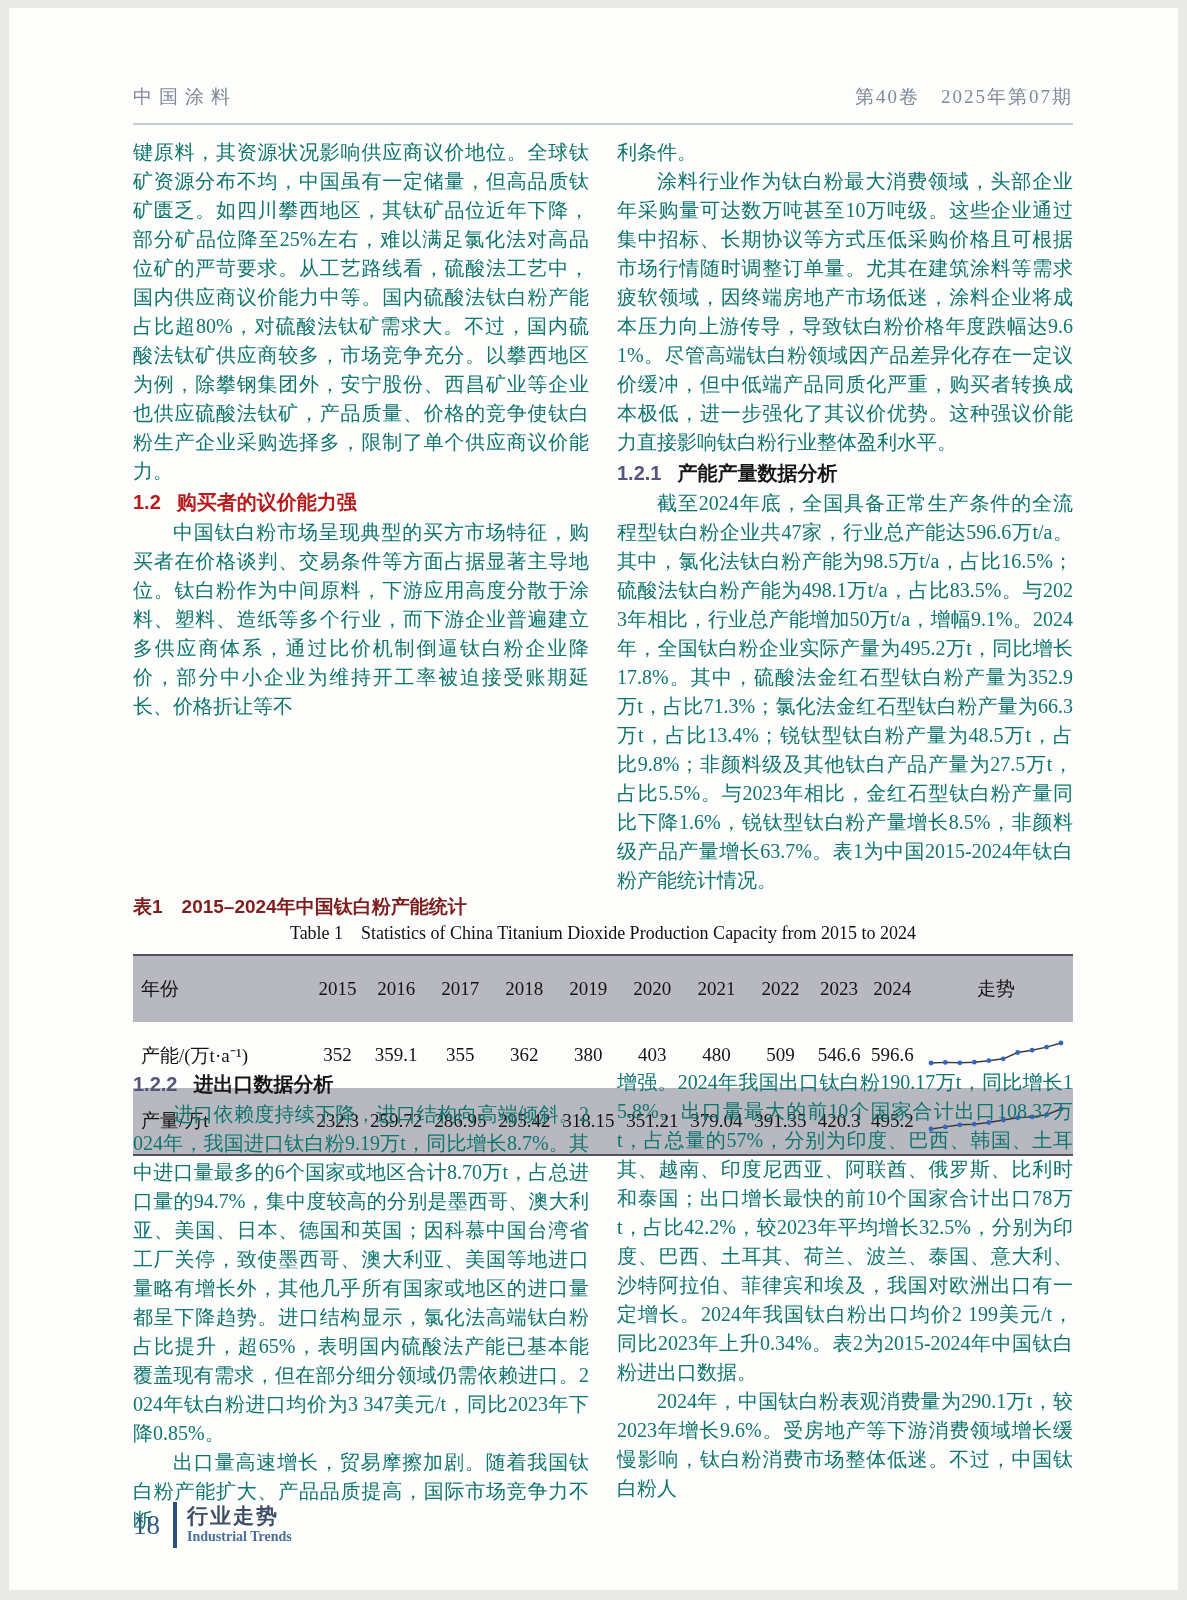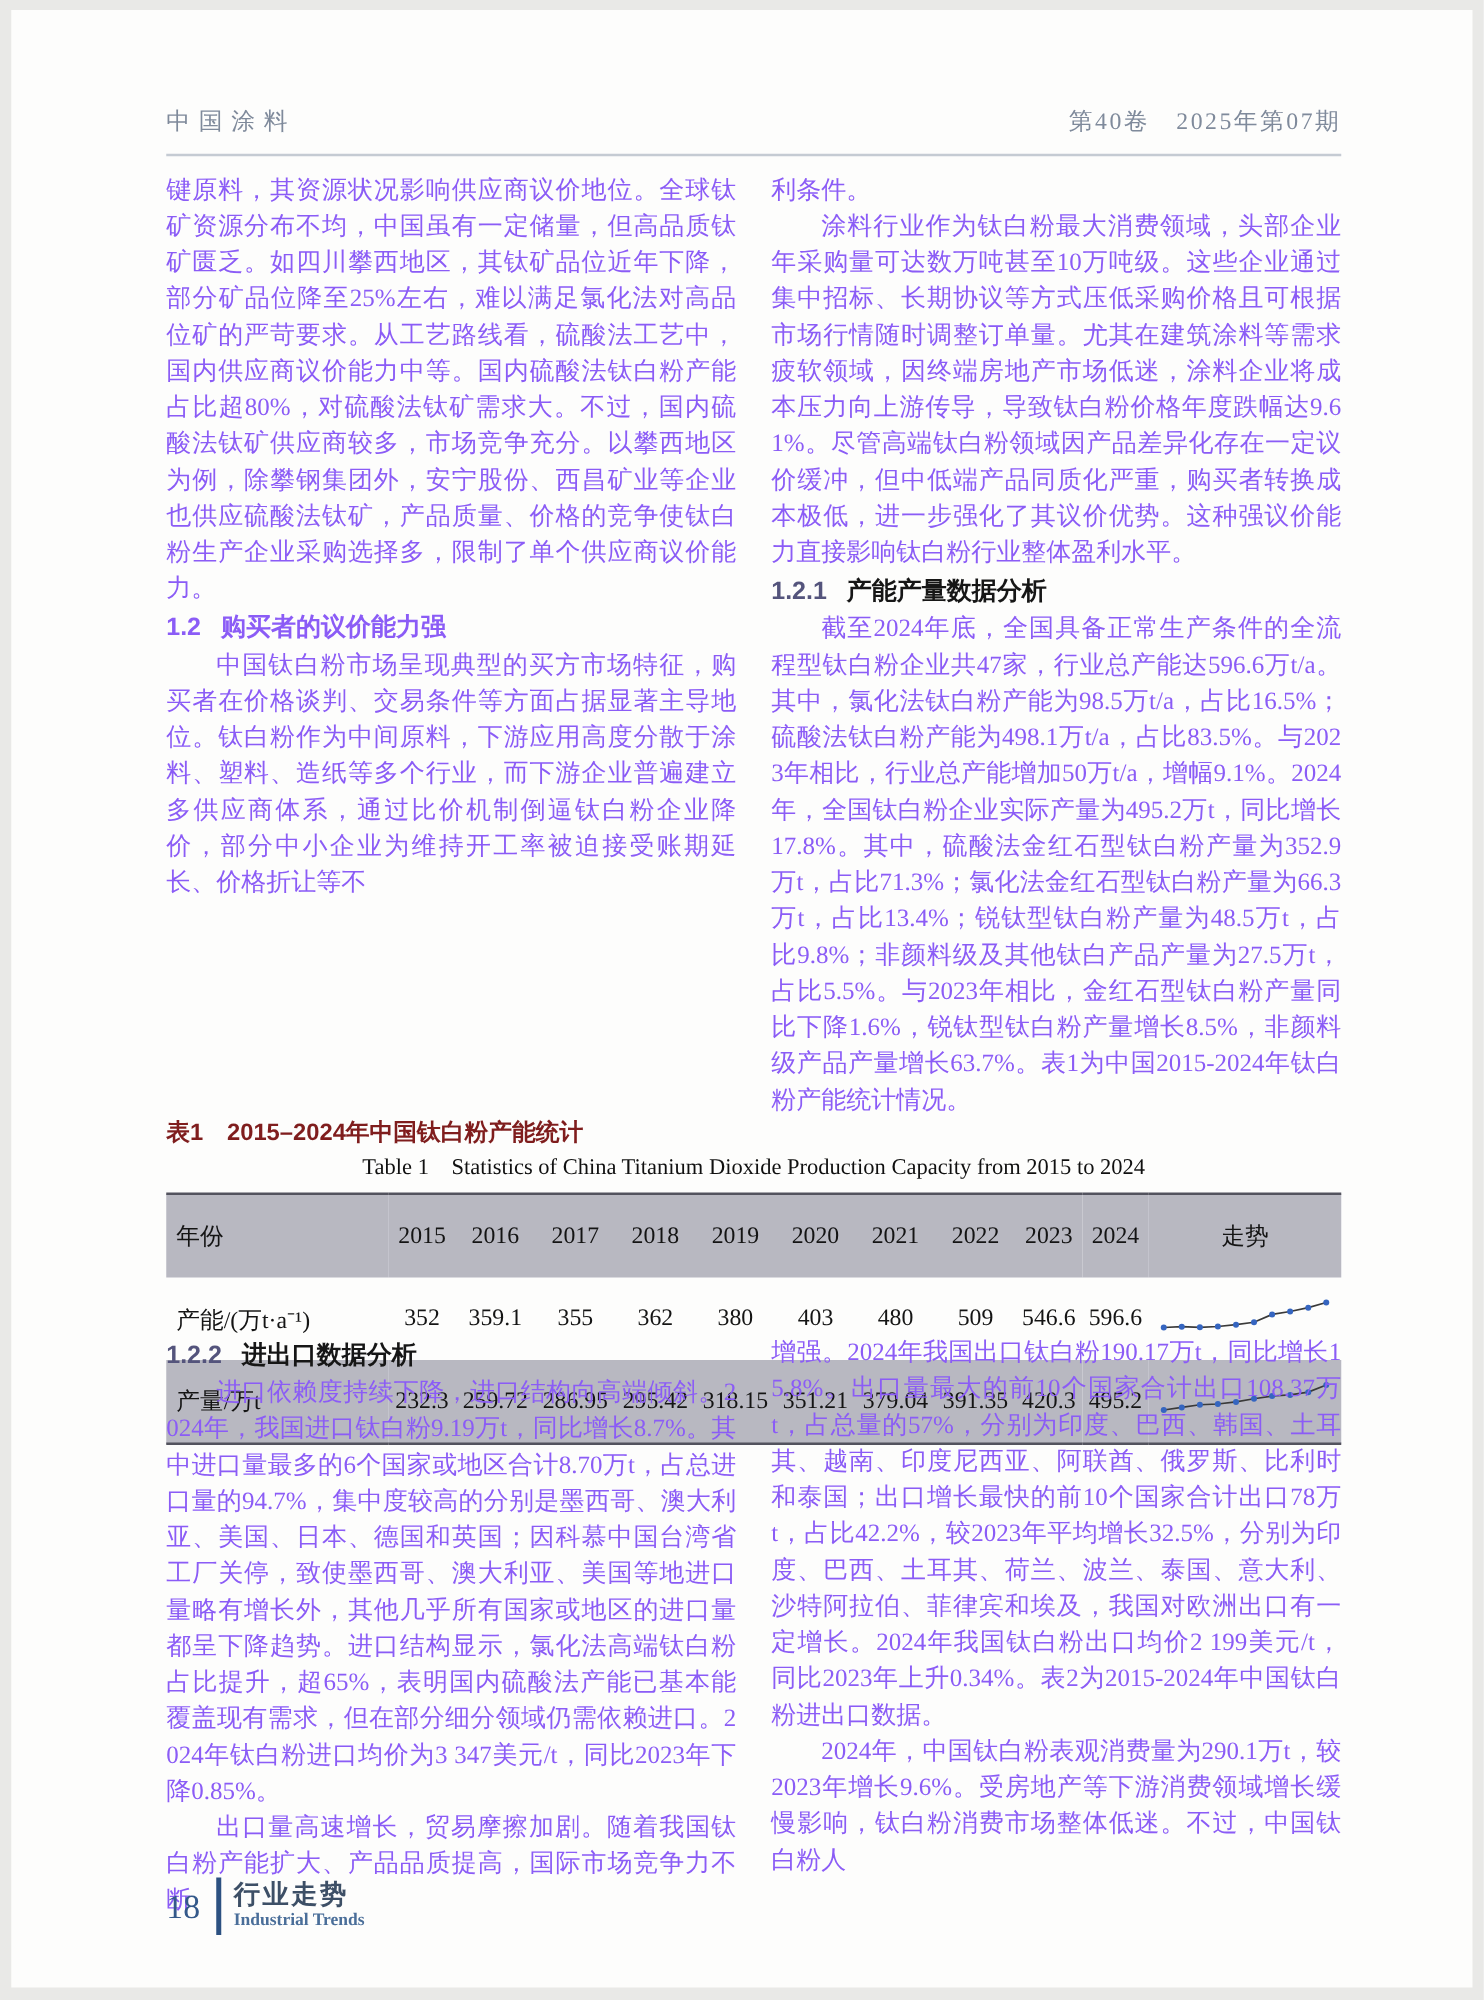--- a/index.html
+++ b/index.html
@@ -20,29 +20,29 @@
     font-size:19px;color:#7f8a9b;
   }
   .phead .journal{letter-spacing:7px;}
   .phead .issue{letter-spacing:2px;}
   
   .cols{position:absolute;left:124px;width:940px;display:flex;gap:28px;}
   .cols.top{top:130px;}
   .cols.bottom{top:1060px;}
   .col{width:456px;}
   p.body{
-    margin:0;font-size:20px;line-height:29px;color:#8b5cf6;
+    margin:0;font-size:20px;line-height:29px;color:#0f766e;
     text-align:justify;text-indent:2em;word-break:break-all;font-family:Liberation Serif, serif;
   }
   p.body.noindent{text-indent:0;}
   .h2,.h3{
     margin:1px 0;font-family:"Liberation Sans", sans-serif;font-weight:bold;
     font-size:20px;line-height:30px;
   }
-  .h2{color:#8b5cf6;}
+  .h2{color:#b91c1c;}
   .h3 .hnum{color:#54547c;margin-right:16px;}
   .h2 .hnum{margin-right:16px;}
   .h3 .htitle{color:#161616;}
   
   .tablock{position:absolute;left:124px;top:886px;width:940px;}
   .t-zh{
     text-align:left;font-family:"Liberation Sans", sans-serif;
     font-weight:bold;font-size:19px;line-height:26px;color:#7f1d1d;
   }
   .t-en{

